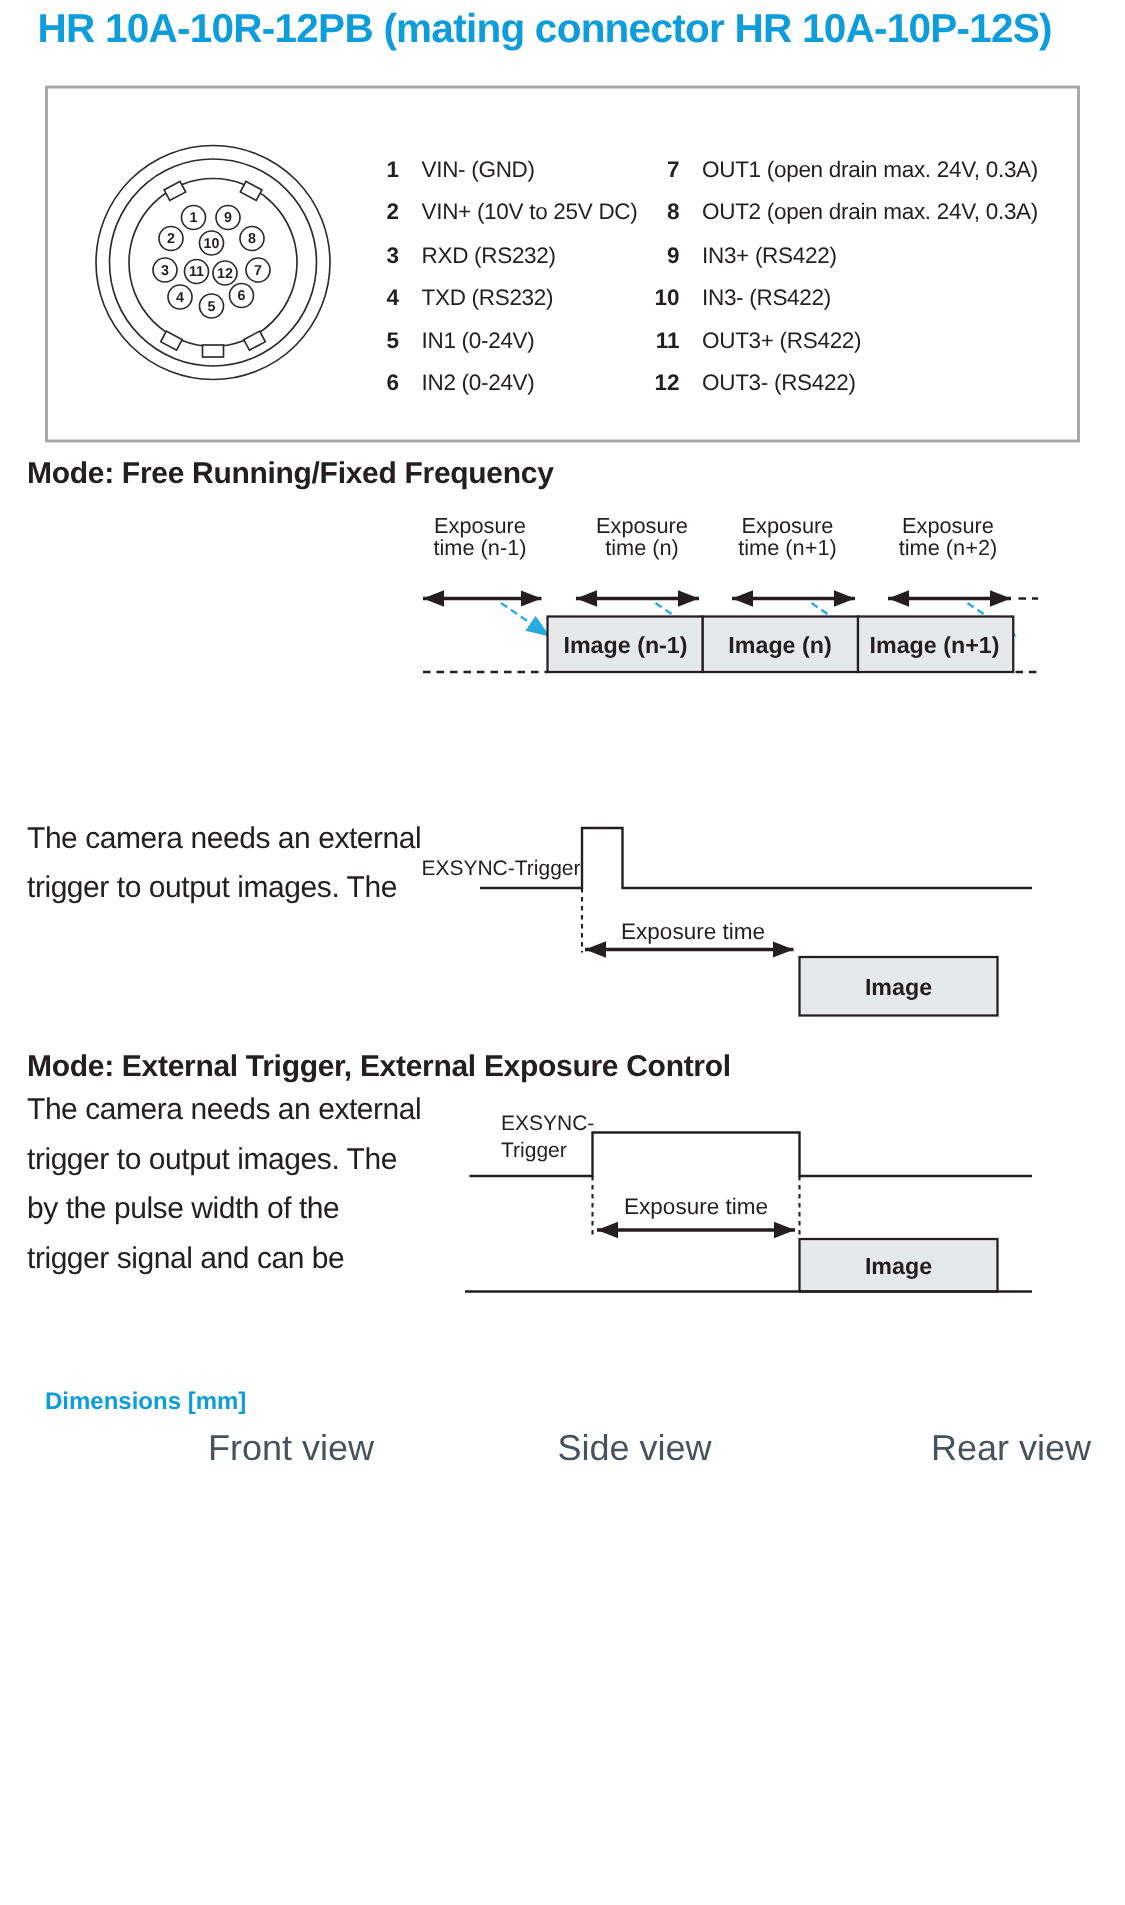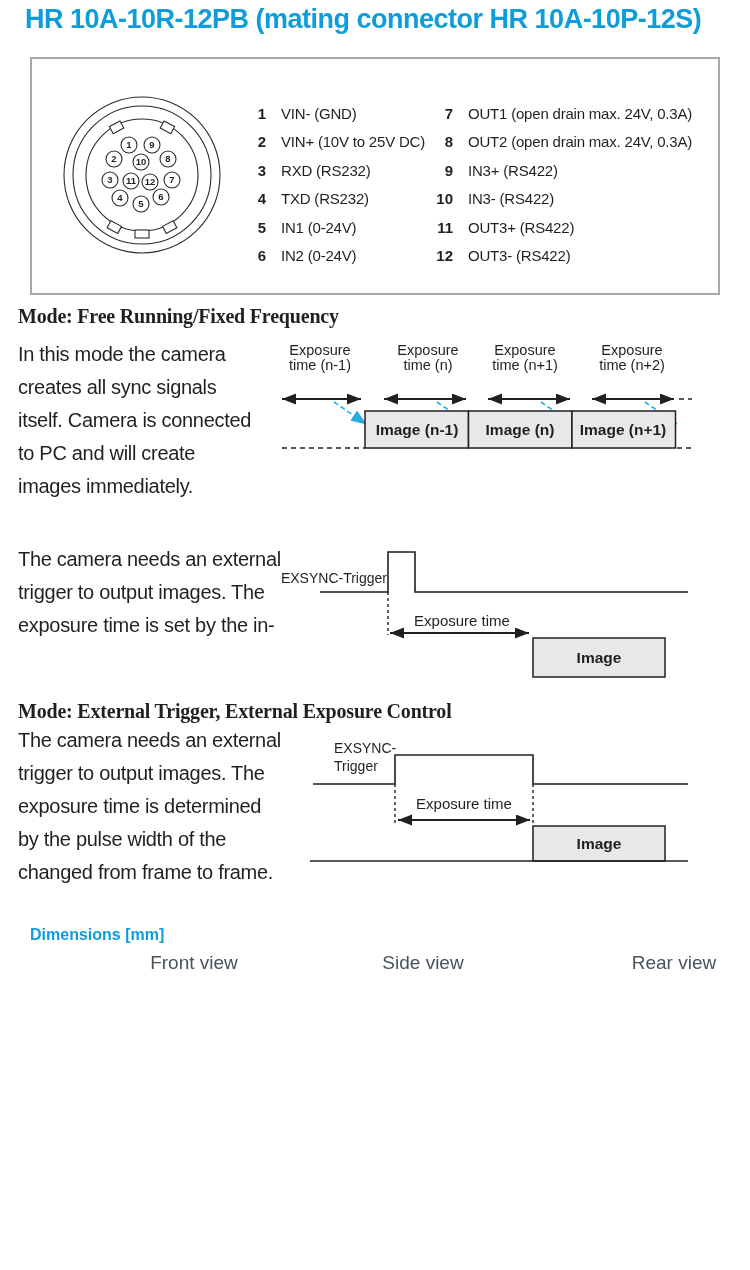--- a/index.html
+++ b/index.html
@@ -10,26 +10,26 @@
          color:var(--accent);letter-spacing:-0.5px;white-space:nowrap;}
   .pinbox{position:absolute;left:30px;top:57px;width:690px;height:238px;
           border:2px solid #a6a8ab;box-sizing:border-box;}
   .conn-svg{position:absolute;left:20px;top:26px;}
   .pin-col{position:absolute;top:40px;}
   .pin-col.left{left:198px;} .pin-col.right{left:385px;}
   .pin-row{display:flex;height:28.5px;align-items:center;font-size:15px;}
   .pin-num{width:36px;text-align:right;font-weight:bold;}
   .pin-label{margin-left:15px;white-space:nowrap;letter-spacing:-0.2px;}
   .mode-h{position:absolute;left:18px;font-size:20px;font-weight:bold;
-          letter-spacing:-0.2px;white-space:nowrap;font-family:Liberation Serif, serif;}
+          letter-spacing:-0.2px;white-space:nowrap;}
   .body-text{position:absolute;left:18px;font-size:20px;line-height:33px;
              letter-spacing:-0.3px;white-space:nowrap;}
   .dia{position:absolute;}
   .dim-h{position:absolute;left:30px;top:926px;font-size:16px;font-weight:bold;color:var(--accent);}
-  .view-label{position:absolute;top:952px;font-size:19px;color:#49525c;
+  .view-label{position:absolute;top:952px;font-size:24px;color:#49525c;
               transform:translateX(-50%);white-space:nowrap;}
   svg text{font-family:"Liberation Sans",sans-serif;fill:var(--ink);}
   .t145{font-size:14.5px;} .t14{font-size:14px;} .t15{font-size:15px;}
   .t15b{font-size:15.5px;font-weight:bold;}
   .dimtxt{font-size:13.5px;fill:var(--ink);}
   .pintxt{font-size:9.5px;font-weight:bold;}
   .wave{stroke:var(--ink);stroke-width:1.6;fill:none;}
   .tarrow{stroke:var(--ink);stroke-width:2.2;}
   .vdash{stroke:var(--ink);stroke-width:1.4;stroke-dasharray:3 3;}
   .hdash{stroke:var(--ink);stroke-width:1.6;stroke-dasharray:5 4;}
@@ -137,27 +137,20 @@
           <span class="pin-label">OUT3+ (RS422)</span>
         </div>
       <div class="pin-row">
           <span class="pin-num">12</span>
           <span class="pin-label">OUT3- (RS422)</span>
         </div>
     </div>
   </div>
 
   <div class="mode-h" style="top:305px">Mode: Free Running/Fixed Frequency</div>
-  <div class="body-text" style="top:338px">
-    <div>In this mode the camera</div>
-    <div>creates all sync signals</div>
-    <div>itself. Camera is connected</div>
-    <div>to PC and will create</div>
-    <div>images immediately.</div>
-  </div>
 
   <svg class="dia" style="left:278px;top:342px" width="472" height="112" viewBox="0 0 472 112">
     <defs>
       <marker id="ta1" markerUnits="userSpaceOnUse" markerWidth="15" markerHeight="12" refX="14" refY="5.5" orient="auto-start-reverse">
           <path d="M0,0 L14,5.5 L0,11 Z" fill="#231f20"></path>
         </marker>
       <marker id="ca1" markerUnits="userSpaceOnUse" markerWidth="17" markerHeight="13" refX="15" refY="6" orient="auto">
           <path d="M0,0 L16,6 L0,12 Z" fill="#29abe2"></path>
         </marker>
     </defs>
@@ -184,21 +177,20 @@
     <text x="139" y="93" text-anchor="middle" class="t15b">Image (n-1)</text>
     <text x="242" y="93" text-anchor="middle" class="t15b">Image (n)</text>
     <text x="345" y="93" text-anchor="middle" class="t15b">Image (n+1)</text>
     <line x1="4" y1="106" x2="87" y2="106" class="hdash"></line>
     <line x1="399" y1="106" x2="414" y2="106" class="hdash"></line>
   </svg>
 
   <div class="body-text" style="top:543px">
     <div>The camera needs an external</div>
     <div>trigger to output images. The</div>
-    <div>exposure time is set by the in-</div>
   </div>
 
   <svg class="dia" style="left:280px;top:545px" width="420" height="140" viewBox="0 0 420 140">
     <defs>
       <marker id="ta2" markerUnits="userSpaceOnUse" markerWidth="15" markerHeight="12" refX="14" refY="5.5" orient="auto-start-reverse">
           <path d="M0,0 L14,5.5 L0,11 Z" fill="#231f20"></path>
         </marker>
     </defs>
     <text x="107" y="38" text-anchor="end" class="t14">EXSYNC-Trigger</text>
     <path d="M40,47 H108 V7 H135 V47 H408" class="wave"></path>
@@ -206,23 +198,22 @@
     <text x="182" y="81" text-anchor="middle" class="t15">Exposure time</text>
     <line x1="110" y1="88" x2="249" y2="88" class="tarrow" marker-start="url(#ta2)" marker-end="url(#ta2)"></line>
     <rect x="253" y="93" width="132" height="39" class="ibox"></rect>
     <text x="319" y="118" text-anchor="middle" class="t15b">Image</text>
   </svg>
 
   <div class="mode-h" style="top:700px">Mode: External Trigger, External Exposure Control</div>
   <div class="body-text" style="top:724px">
     <div>The camera needs an external</div>
     <div>trigger to output images. The</div>
-    <div>exposure time is determined</div>
     <div>by the pulse width of the</div>
-    <div>changed from frame to frame.</div>
+    <div>trigger signal and can be</div>
   </div>
 
   <svg class="dia" style="left:300px;top:735px" width="400" height="135" viewBox="0 0 400 135">
     <defs>
       <marker id="ta3" markerUnits="userSpaceOnUse" markerWidth="15" markerHeight="12" refX="14" refY="5.5" orient="auto-start-reverse">
           <path d="M0,0 L14,5.5 L0,11 Z" fill="#231f20"></path>
         </marker>
     </defs>
     <text x="34" y="18" class="t14">EXSYNC-</text>
     <text x="34" y="36" class="t14">Trigger</text>

